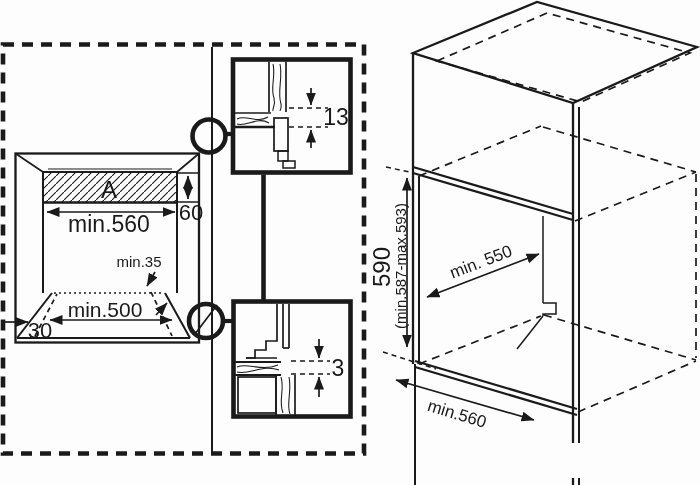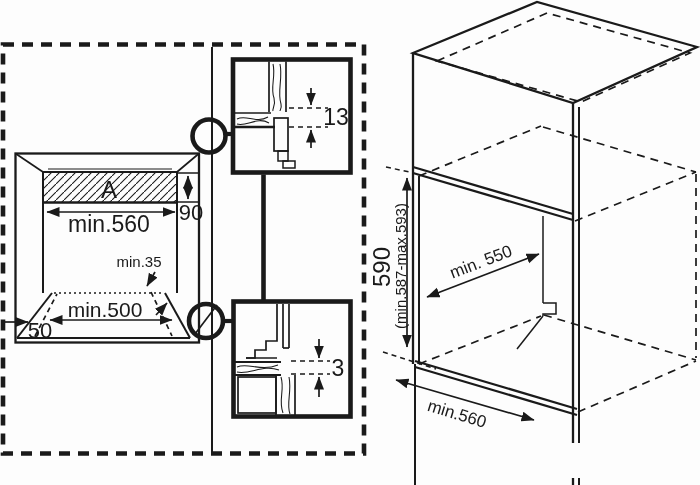--- a/index.html
+++ b/index.html
@@ -175,23 +175,23 @@
       <line class="ln w16" x1="407" y1="178" x2="407" y2="347" marker-start="url(#ah)" marker-end="url(#ah)"></line>
 
       <line class="ln w16" x1="427" y1="297" x2="539" y2="254" marker-start="url(#ah)" marker-end="url(#ah)"></line>
 
       <line class="ln w16" x1="396" y1="380" x2="534" y2="420" marker-start="url(#ah)" marker-end="url(#ah)"></line>
     </g>
   </svg>
 
   <div class="lbl" style="left:109px;top:190px;font-size:24px;">A</div>
   <div class="lbl" style="left:109px;top:224px;font-size:23px;">min.560</div>
-  <div class="lbl" style="left:191px;top:213px;font-size:22px;">90</div>
+  <div class="lbl" style="left:191px;top:213px;font-size:22px;">60</div>
   <div class="lbl" style="left:139px;top:261px;font-size:15px;">min.35</div>
   <div class="lbl" style="left:105px;top:309px;font-size:21px;">min.500</div>
-  <div class="lbl" style="left:40px;top:331px;font-size:22px;">50</div>
+  <div class="lbl" style="left:40px;top:331px;font-size:22px;">30</div>
   <div class="lbl" style="left:336px;top:117px;font-size:23px;">13</div>
   <div class="lbl" style="left:338px;top:368px;font-size:23px;">3</div>
   <div class="lbl r-90" style="left:382px;top:267px;font-size:24px;">590</div>
   <div class="lbl r-90" style="left:400px;top:266px;font-size:15px;">(min.587-max.593)</div>
   <div class="lbl rm21" style="left:481px;top:262px;font-size:17px;">min. 550</div>
   <div class="lbl rp17" style="left:457px;top:414px;font-size:17px;">min.560</div>
 </div>
 
 </body></html>

